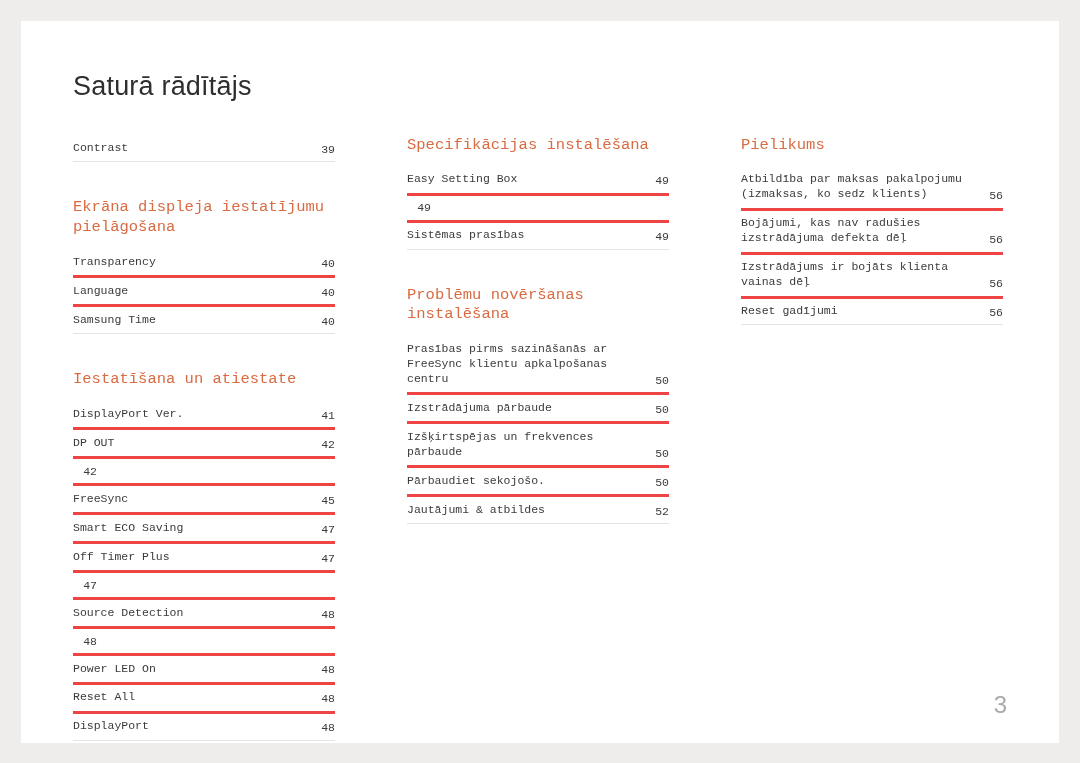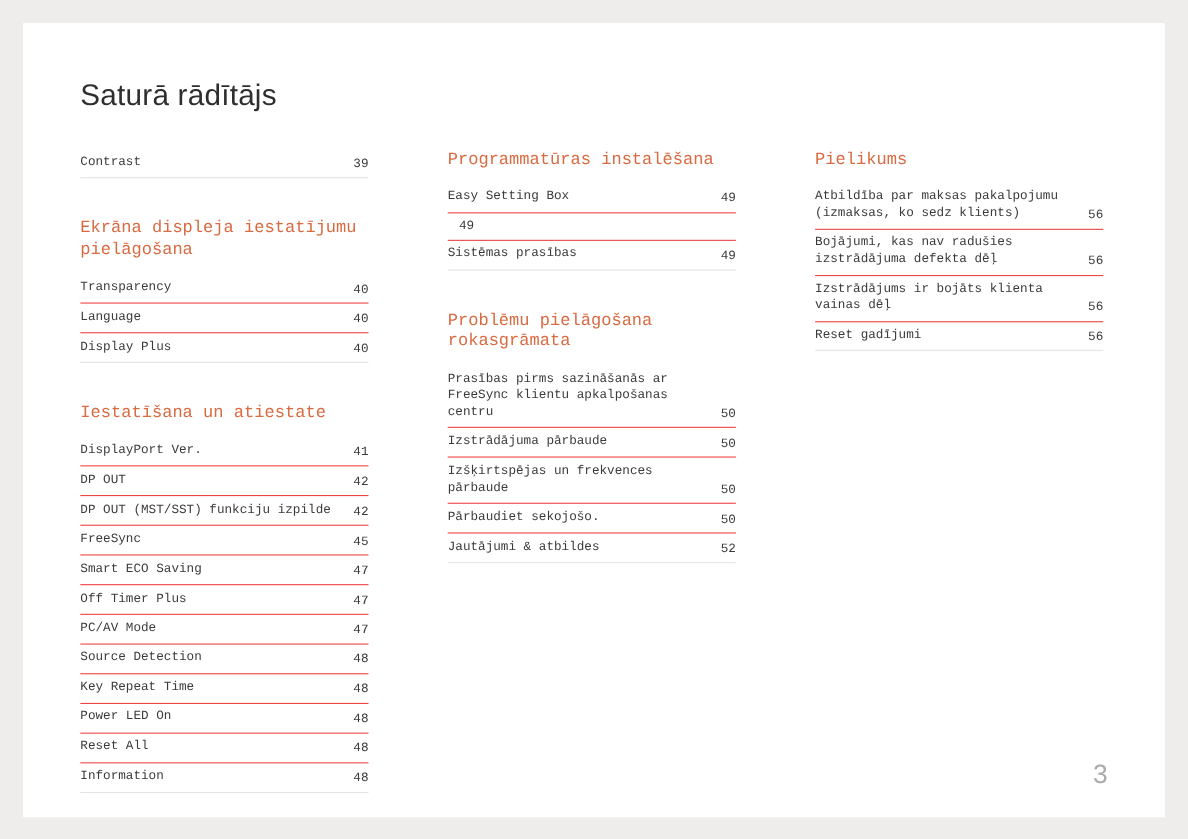--- a/index.html
+++ b/index.html
@@ -44,21 +44,21 @@
     color: #D96B42;
     line-height: 1.25;
     margin-bottom: 12px;
   }
   .toc-row {
     display: flex;
     justify-content: space-between;
     align-items: flex-end;
     font-size: 11.5px;
     color: #3b3b3b;
-    border-bottom: 1px solid #ef4444;
+    border-bottom: 3px solid #ef4444;
     padding: 5.5px 0 5.5px 0;
     gap: 10px;
   }
   .toc-row:last-child { border-bottom: 1px solid #e4e4e4; }
   .toc-label { flex: 1; line-height: 1.3; }
   .toc-page { width: 24px; text-align: right; }
   .block { margin-bottom: 36px; }
   .page-number {
     position: absolute;
     right: 52px;
@@ -87,93 +87,90 @@
           <div class="section-heading">Ekrāna displeja iestatījumu pielāgošana</div>
           <div class="toc-row">
             <span class="toc-label">Transparency</span>
             <span class="toc-page">40</span>
           </div>
           <div class="toc-row">
             <span class="toc-label">Language</span>
             <span class="toc-page">40</span>
           </div>
           <div class="toc-row">
-            <span class="toc-label">Display Plus</span>
+            <span class="toc-label">Samsung Time</span>
             <span class="toc-page">40</span>
           </div>
         </div>
         <div class="block">
           <div class="section-heading">Iestatīšana un atiestate</div>
           <div class="toc-row">
             <span class="toc-label">DisplayPort Ver.</span>
             <span class="toc-page">41</span>
           </div>
           <div class="toc-row">
             <span class="toc-label">DP OUT</span>
             <span class="toc-page">42</span>
           </div>
           <div class="toc-row">
-            <span class="toc-label">DP OUT (MST/SST) funkciju izpilde</span>
             <span class="toc-page">42</span>
           </div>
           <div class="toc-row">
             <span class="toc-label">FreeSync</span>
             <span class="toc-page">45</span>
           </div>
           <div class="toc-row">
             <span class="toc-label">Smart ECO Saving</span>
             <span class="toc-page">47</span>
           </div>
           <div class="toc-row">
             <span class="toc-label">Off Timer Plus</span>
             <span class="toc-page">47</span>
           </div>
           <div class="toc-row">
-            <span class="toc-label">PC/AV Mode</span>
             <span class="toc-page">47</span>
           </div>
           <div class="toc-row">
             <span class="toc-label">Source Detection</span>
             <span class="toc-page">48</span>
           </div>
           <div class="toc-row">
-            <span class="toc-label">Key Repeat Time</span>
             <span class="toc-page">48</span>
           </div>
           <div class="toc-row">
             <span class="toc-label">Power LED On</span>
             <span class="toc-page">48</span>
           </div>
           <div class="toc-row">
             <span class="toc-label">Reset All</span>
             <span class="toc-page">48</span>
           </div>
           <div class="toc-row">
-            <span class="toc-label">Information</span>
+            <span class="toc-label">DisplayPort</span>
             <span class="toc-page">48</span>
           </div>
         </div>
       </div>
       <div class="col">
         <div class="block">
-          <div class="section-heading">Programmatūras instalēšana</div>
+          <div class="section-heading">Specifikācijas instalēšana</div>
           <div class="toc-row">
             <span class="toc-label">Easy Setting Box</span>
             <span class="toc-page">49</span>
           </div>
           <div class="toc-row">
             <span class="toc-page">49</span>
           </div>
           <div class="toc-row">
             <span class="toc-label">Sistēmas prasības</span>
             <span class="toc-page">49</span>
           </div>
         </div>
         <div class="block">
-          <div class="section-heading">Problēmu pielāgošana rokasgrāmata</div>
+          <div class="section-heading">Problēmu novēršanas instalēšana</div>
           <div class="toc-row">
             <span class="toc-label">Prasības pirms sazināšanās ar FreeSync klientu apkalpošanas centru</span>
             <span class="toc-page">50</span>
           </div>
           <div class="toc-row">
             <span class="toc-label">Izstrādājuma pārbaude</span>
             <span class="toc-page">50</span>
           </div>
           <div class="toc-row">
             <span class="toc-label">Izšķirtspējas un frekvences pārbaude</span>

